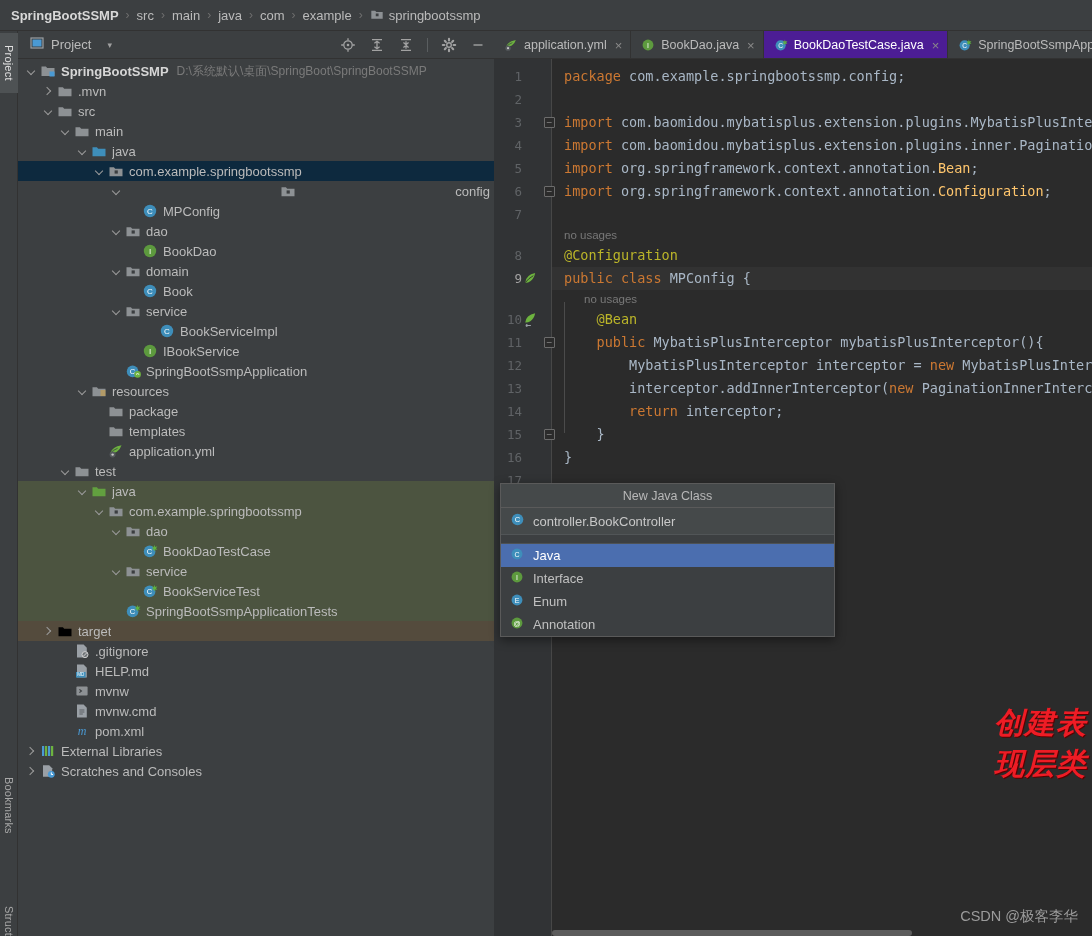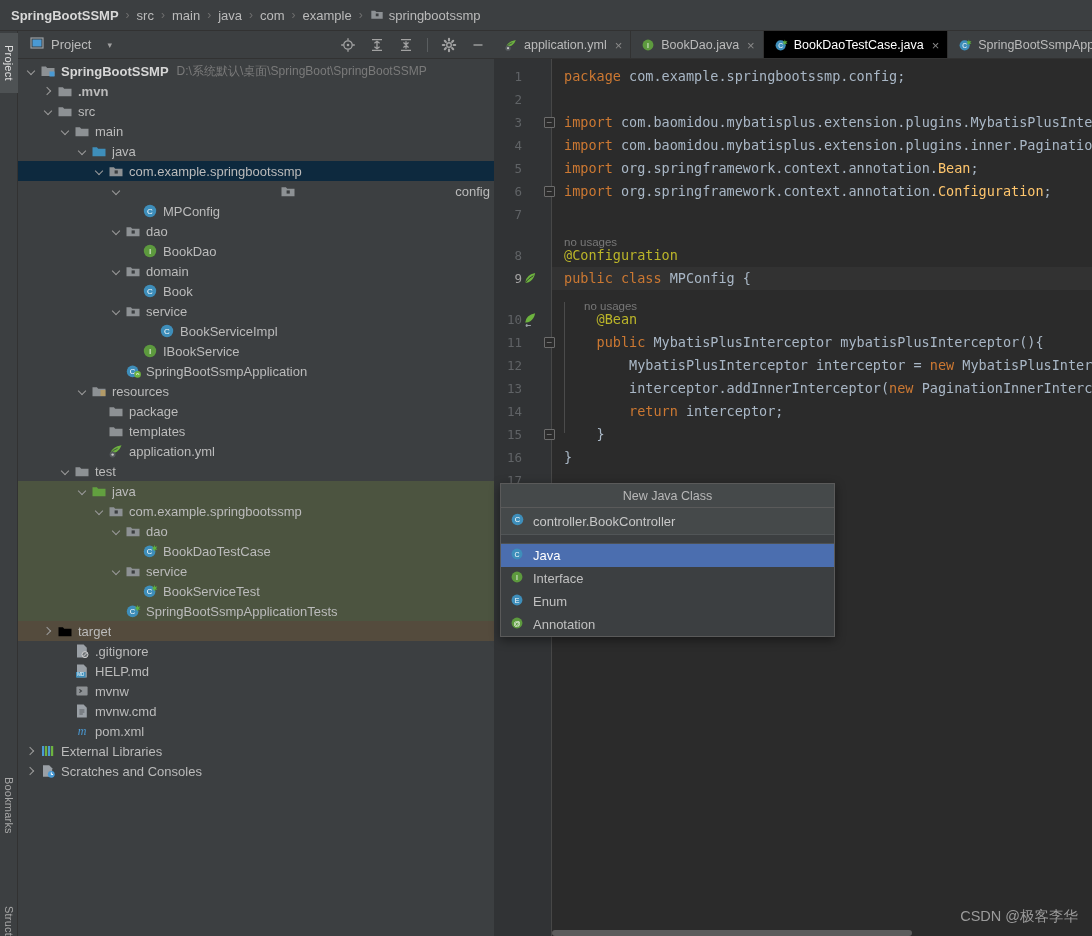--- a/index.html
+++ b/index.html
@@ -98,21 +98,21 @@
   .tabbar {
     display: flex; height: 28px; background: #3c3f41;
     border-bottom: 1px solid #323232; overflow: hidden;
   }
   .etab {
     display: flex; align-items: center; gap: 6px;
     padding: 0 8px 0 10px; height: 28px;
     font-size: 12.5px; color: #bbbbbb; white-space: nowrap;
     border-right: 1px solid #323232;
   }
-  .etab.active { background: #000000; color: #ffffff; }
+  .etab.active { background: #4c1d95; color: #ffffff; }
   .etab-close {
     color: #8a8a8a; font-size: 13px; margin-left: 2px; line-height: 1;
   }
   .etab-ico { width: 14px; height: 14px; flex: 0 0 14px; }
 
   .code-wrap { position: relative; height: 877px; background: #2b2b2b; overflow: hidden; }
   .gutter {
     position: absolute; left: 0; top: 0; width: 57px; height: 100%;
     background: #313335;
   }
@@ -144,21 +144,20 @@
   }
   .cline { height: 23px; padding-left: 12px; color: #a9b7c6; }
   .cline.caret { background: #323232; }
   .kw { color: #cc7832; }
   .cls { color: #ffc66d; }
   .ann { color: #bbb529; }
   .plain { color: #a9b7c6; }
   .hint {
     color: #787878; font-size: 11.5px;
     font-family: "Liberation Sans", sans-serif;
-    margin-top: 7px;
   }
   .hint-line { height: 18px; padding-left: 12px; line-height: 18px; }
 
   
   .popup {
     position: absolute; left: 6px; top: 452px; width: 335px;
     background: #3c3f41; border: 1px solid #5a5a5a;
     box-shadow: 0 3px 10px rgba(0,0,0,.45);
     z-index: 40;
   }
@@ -284,21 +283,21 @@
     <div class="tree" id="tree">
         <div class="trow" style="padding-left: 8px;">
           <span class="arrow down"></span>
           <span class="ticon"><svg width="16" height="16" viewBox="0 0 16 16">
               <path d="M1.5 3.4h4.4l1.3 1.5h7.3v8H1.5z" fill="#8d9194"></path>
               <rect x="9.5" y="8.5" width="5" height="5" fill="#4a9ad4"></rect>
             </svg></span>
           <span class="tlabel bold">SpringBootSSMP</span>
           <span class="tpath">D:\系统默认\桌面\SpringBoot\SpringBootSSMP</span>
         </div>
-        <div class="trow" style="padding-left: 25px; font-weight: bold;">
+        <div class="trow" style="padding-left: 25px;">
           <span class="arrow right"></span>
           <span class="ticon"><svg width="16" height="16" viewBox="0 0 16 16">
               <path d="M1.5 4.2h4.4l1.3 1.5h7.3v7.6H1.5z" fill="#8d9194" stroke="none"></path>
             </svg></span>
           <span class="tlabel">.mvn</span>
         </div>
         <div class="trow" style="padding-left: 25px;">
           <span class="arrow down"></span>
           <span class="ticon"><svg width="16" height="16" viewBox="0 0 16 16">
               <path d="M1.5 4.2h4.4l1.3 1.5h7.3v7.6H1.5z" fill="#8d9194" stroke="none"></path>
@@ -689,15 +688,16 @@
           <div class="popup-item">
             <span><svg width="14" height="14" viewBox="0 0 16 16">
                 <circle cx="8" cy="8" r="6.2" fill="#5d9a3e"></circle>
                 <text x="8" y="11.2" font-size="8" fill="#ffffff" text-anchor="middle" font-family="Liberation Sans, sans-serif">@</text>
               </svg></span>
             <span>Annotation</span>
           </div>
         </div>
     </div>
 
+    <div class="cn-note">创建表现层类</div>
     <div class="watermark">CSDN @极客李华</div>
   </div>
 </div>
 
 </body></html>

